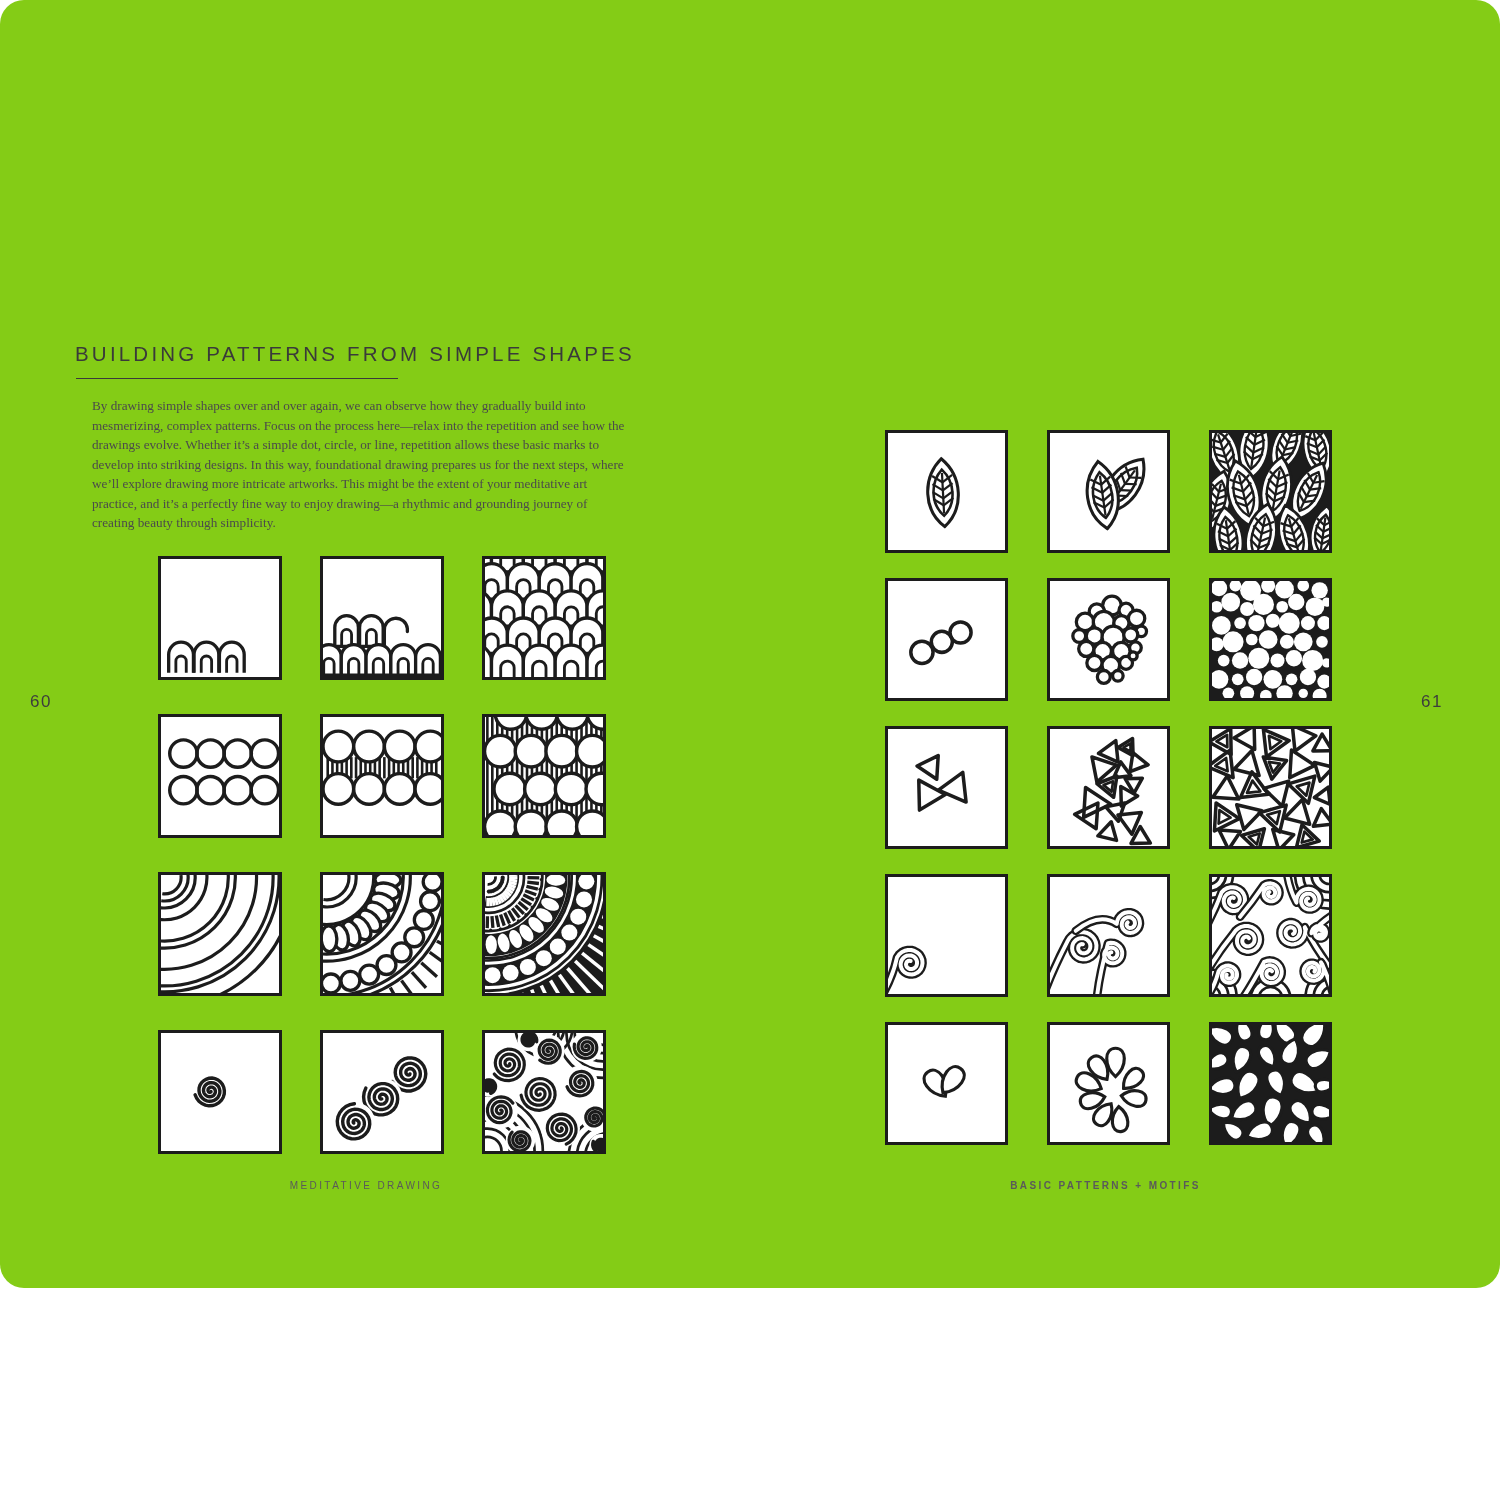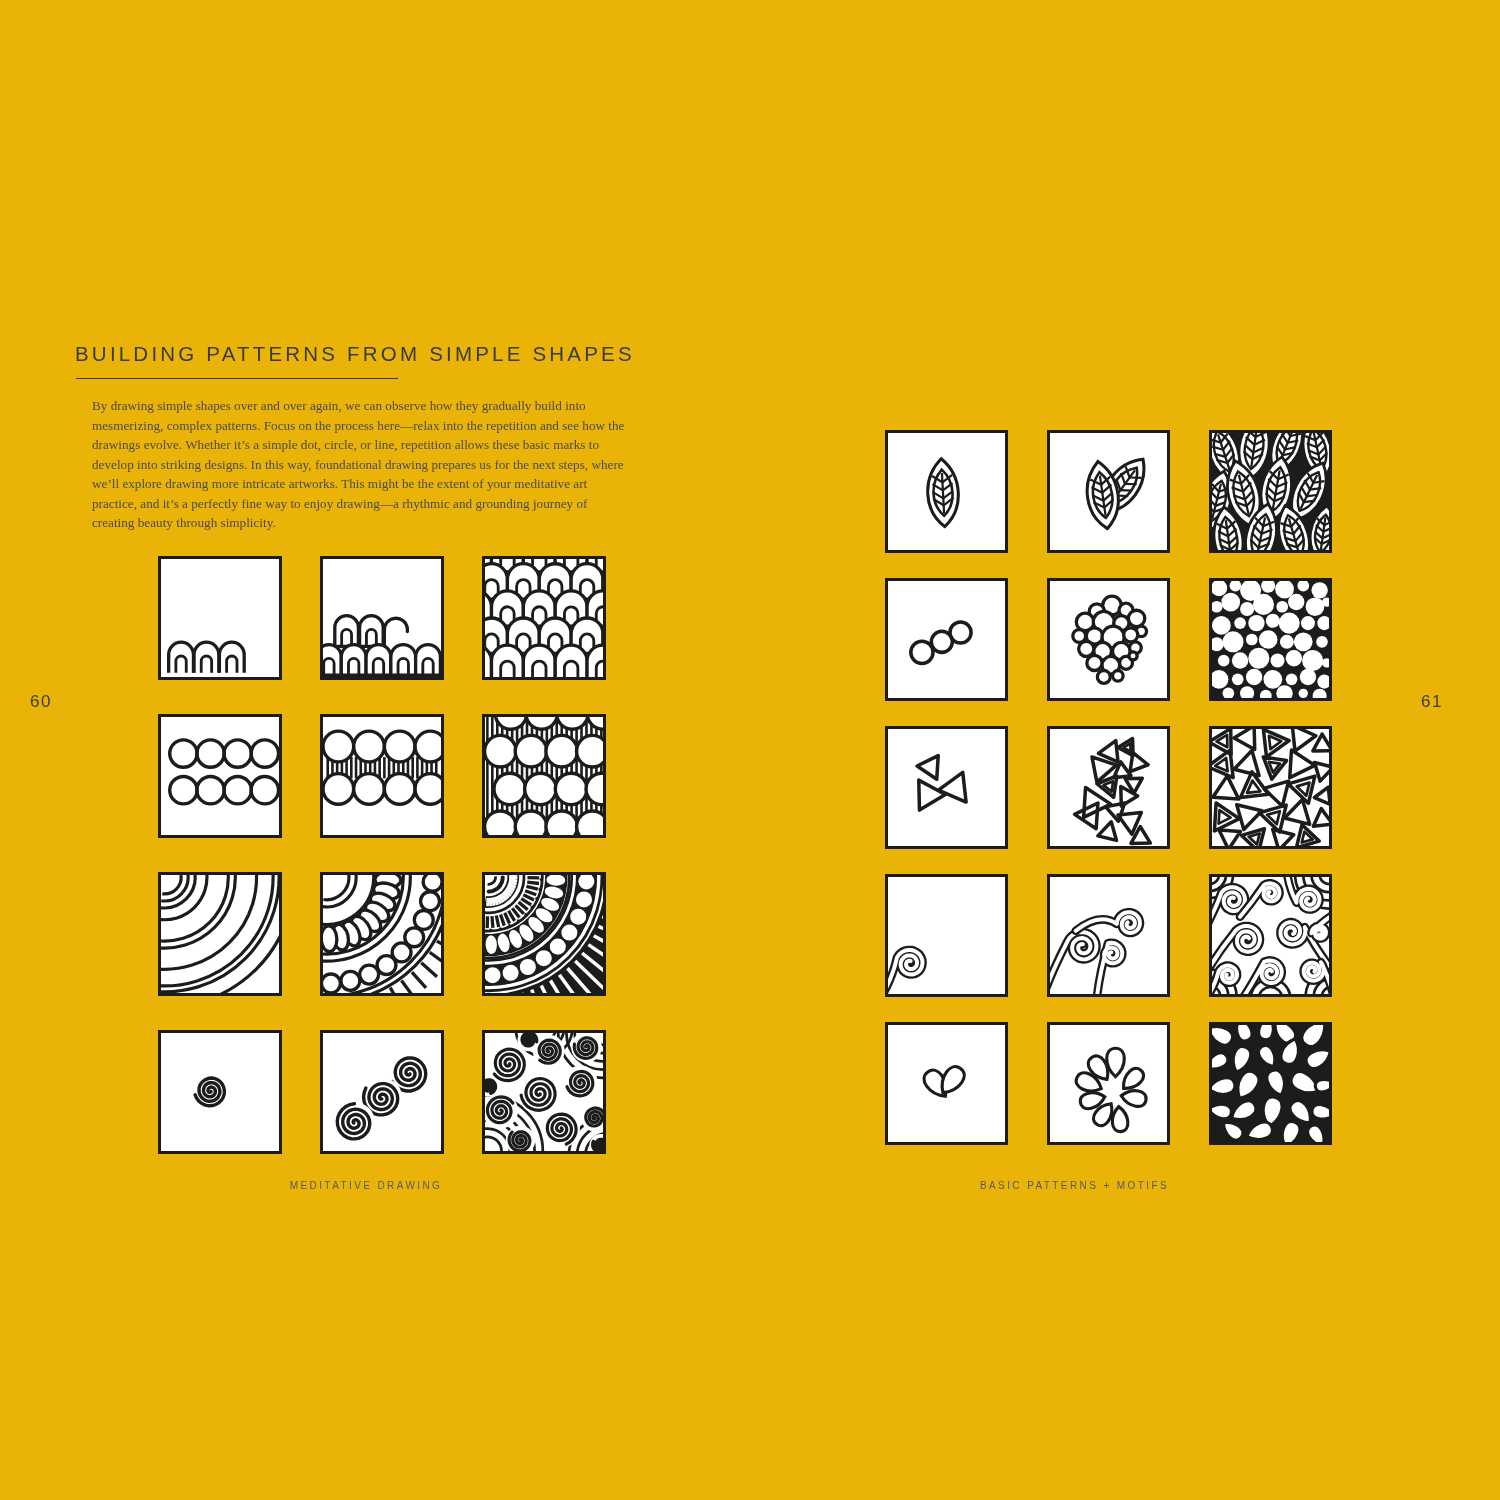--- a/index.html
+++ b/index.html
@@ -1,34 +1,34 @@
 <!DOCTYPE html>
 <html><head>
 <meta charset="utf-8">
 <style>
   html,body{margin:0;padding:0;background:#fff;width:1500px;height:1500px;}
-  .page{position:relative;width:1500px;height:1500px;background:#eab308;overflow:hidden;
-        font-family:"Liberation Sans",sans-serif;}
+  .page{position:relative;width:1500px;height:1288px;background:#84cc16;overflow:hidden;
+        font-family:"Liberation Sans",sans-serif;border-radius:24px;}
   .title{position:absolute;left:75px;top:342px;margin:0;font-size:20.5px;font-weight:400;
          letter-spacing:3.2px;color:#3a3a3a;white-space:nowrap;}
   .rule{position:absolute;left:76px;top:378px;width:322px;border-top:1.8px solid #3a3a3a;}
   .intro{position:absolute;left:92px;top:396px;width:540px;margin:0;
          font-family:"Liberation Serif",serif;font-size:13.2px;line-height:19.5px;color:#4b4b4b;}
   .grid{position:absolute;display:grid;}
   .grid-left{left:158px;top:556px;grid-template-columns:repeat(3,124px);grid-auto-rows:124px;
              column-gap:38px;row-gap:34px;}
   .grid-right{left:885px;top:430px;grid-template-columns:repeat(3,123px);grid-auto-rows:123px;
               column-gap:39px;row-gap:25px;}
   .cell{border:3px solid #1c1c1c;background:#fff;box-sizing:border-box;}
   .cell svg{display:block;width:100%;height:100%;}
   .pagenum{position:absolute;top:692px;font-size:17px;letter-spacing:1.5px;color:#3d3d3d;}
   .pagenum.pl{left:30px;} .pagenum.pr{left:1421px;}
   .footer{position:absolute;top:1180px;font-size:10px;letter-spacing:2.4px;color:#5a5a5a;
           text-align:center;white-space:nowrap;}
-  .footer.fl{left:142px;width:448px;} .footer.fr{left:851px;width:447px;}
+  .footer.fl{left:142px;width:448px;} .footer.fr{left:882px;width:447px;font-weight:bold;}
 </style>
 </head>
 <body>
 
 <div class="page">
   <h1 class="title">BUILDING PATTERNS FROM SIMPLE SHAPES</h1>
   <div class="rule"></div>
   <p class="intro">By drawing simple shapes over and over again, we can observe how they gradually build into mesmerizing, complex patterns. Focus on the process here—relax into the repetition and see how the drawings evolve. Whether it’s a simple dot, circle, or line, repetition allows these basic marks to develop into striking designs. In this way, foundational drawing prepares us for the next steps, where we’ll explore drawing more intricate artworks. This might be the extent of your meditative art practice, and it’s a perfectly fine way to enjoy drawing—a rhythmic and grounding journey of creating beauty through simplicity.</p>
 
   <div class="pagenum pl">60</div>

